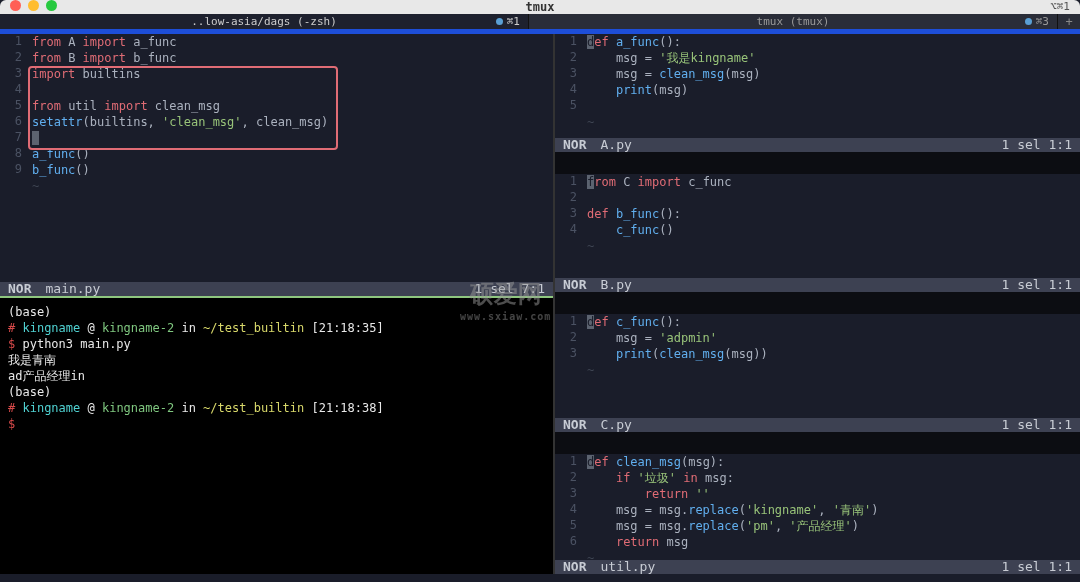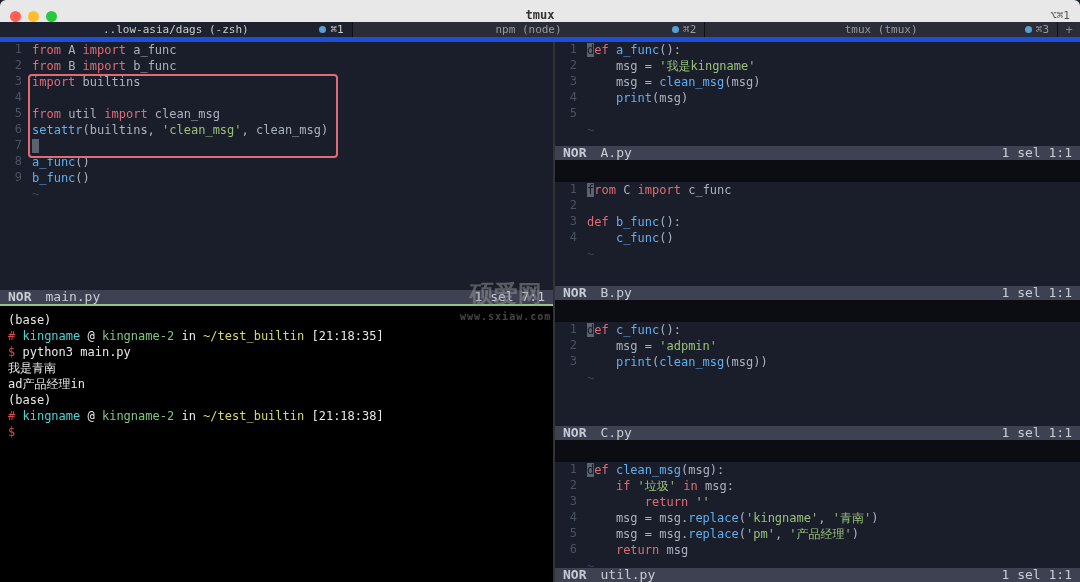--- a/index.html
+++ b/index.html
@@ -1,17 +1,17 @@
 <!DOCTYPE html>
 <html><head>
 <meta charset="utf-8">
 <style>
 * { margin:0; padding:0; box-sizing:border-box; }
 body { font-family: Menlo, Monaco, Consolas, monospace; font-size:12px; background:#1a1d2a; color:#abb2bf; width:1080px; height:582px; overflow:hidden; position:relative; }
-.titlebar { height:22px; background:#e8e8e8; border-radius:6px 6px 0 0; display:flex; align-items:flex-end; position:relative;text-decoration:underline; }
+.titlebar { height:14px; background:#e8e8e8; border-radius:6px 6px 0 0; display:flex; align-items:flex-start; position:relative;text-decoration:underline; }
 .traffic { display:flex; gap:7px; margin-left:10px; }
 .dot { width:11px; height:11px; border-radius:50%; }
 .dot-r { background:#ff5f56; } .dot-y { background:#ffbd2e; } .dot-g { background:#27c93f; }
 .title-c { position:absolute; left:0; right:0; text-align:center; color:#333; font-size:12px; font-weight:600; }
 .title-r { position:absolute; right:10px; color:#555; font-size:11px; }
 .tabbar { height:20px; background:#2a2d38; display:flex; border-bottom:5px solid #1d4ed8; }
 .tab { flex:1; display:flex; align-items:center; justify-content:center; position:relative; font-size:11px; color:#999; border-right:1px solid #111; }
 .tab-active { background:#1e212e; color:#ccc; }
 .tab-badge { position:absolute; right:8px; display:flex; align-items:center; gap:4px; font-size:11px; }
 .bdot { width:7px; height:7px; border-radius:50%; background:#5a9fd4; display:inline-block; }
@@ -46,24 +46,20 @@
     <div class="dot dot-g"></div>
   </div>
   <div class="title-c">tmux</div>
   <div class="title-r">⌥⌘1</div>
 </div>
 
 <div class="tabbar" id="tabbar">
     <div class="tab tab-active">
       <span>..low-asia/dags (-zsh)</span>
       <span class="tab-badge"><span class="bdot"></span>⌘1</span>
-    </div>
-    <div class="tab">
-      <span>npm (node)</span>
-      <span class="tab-badge"><span class="bdot"></span>⌘2</span>
     </div>
     <div class="tab">
       <span>tmux (tmux)</span>
       <span class="tab-badge"><span class="bdot"></span>⌘3</span>
     </div>
     <div class="plus">+</div>
   </div>
 
 <div class="workspace">
   <div class="col-left">

